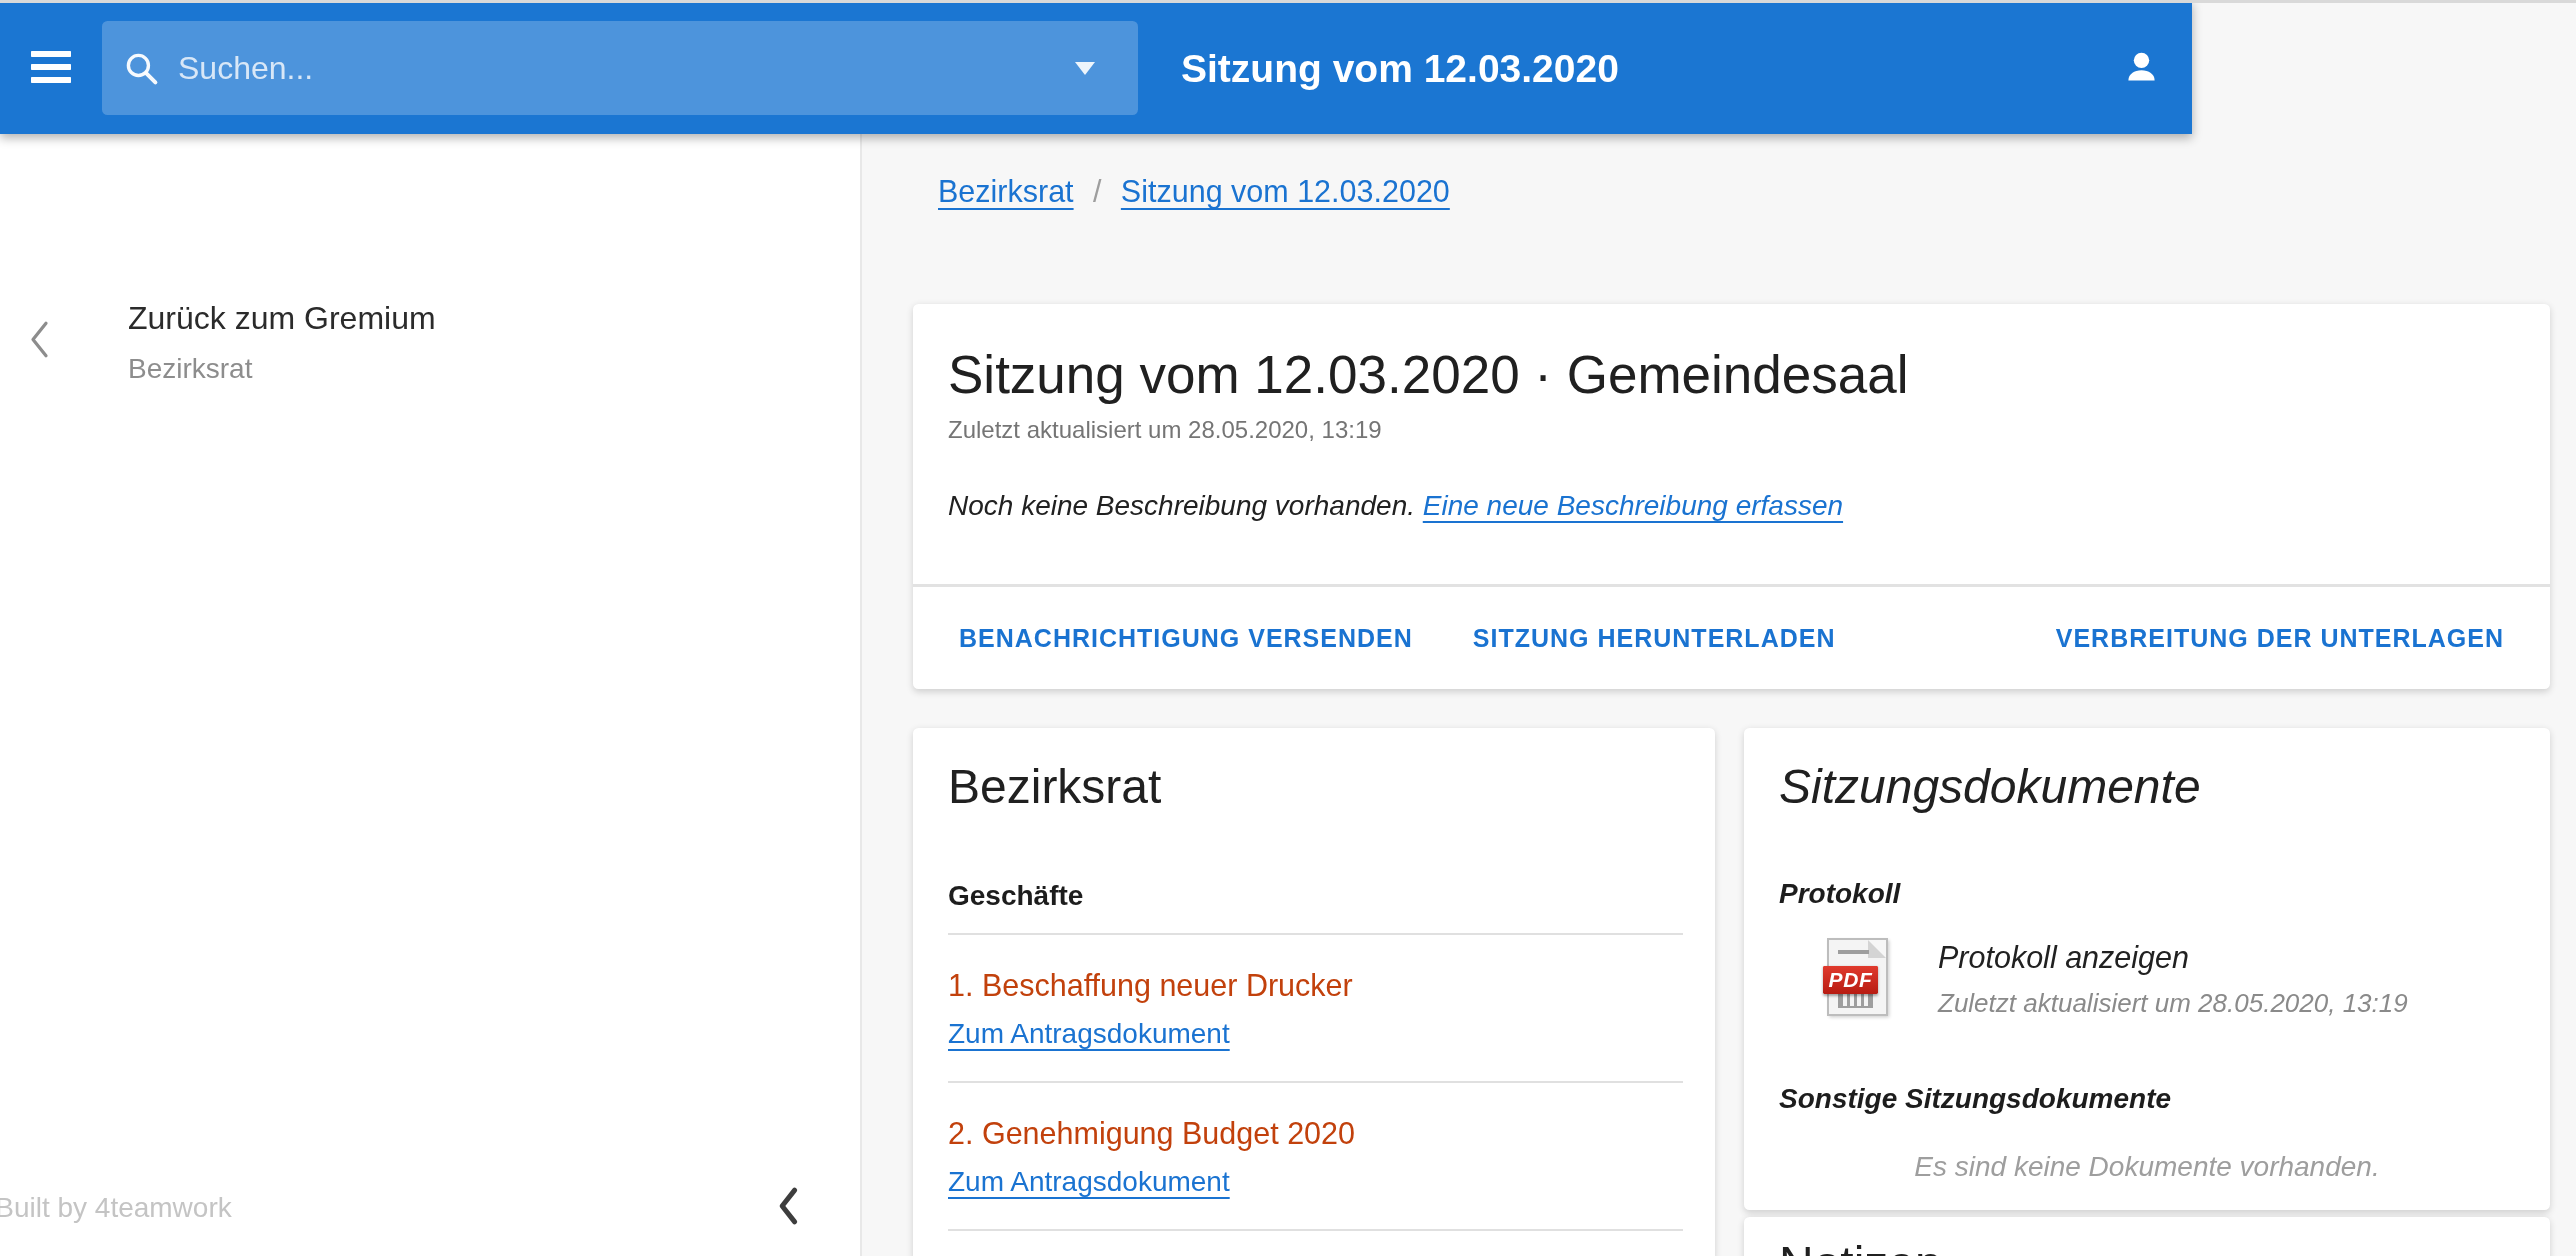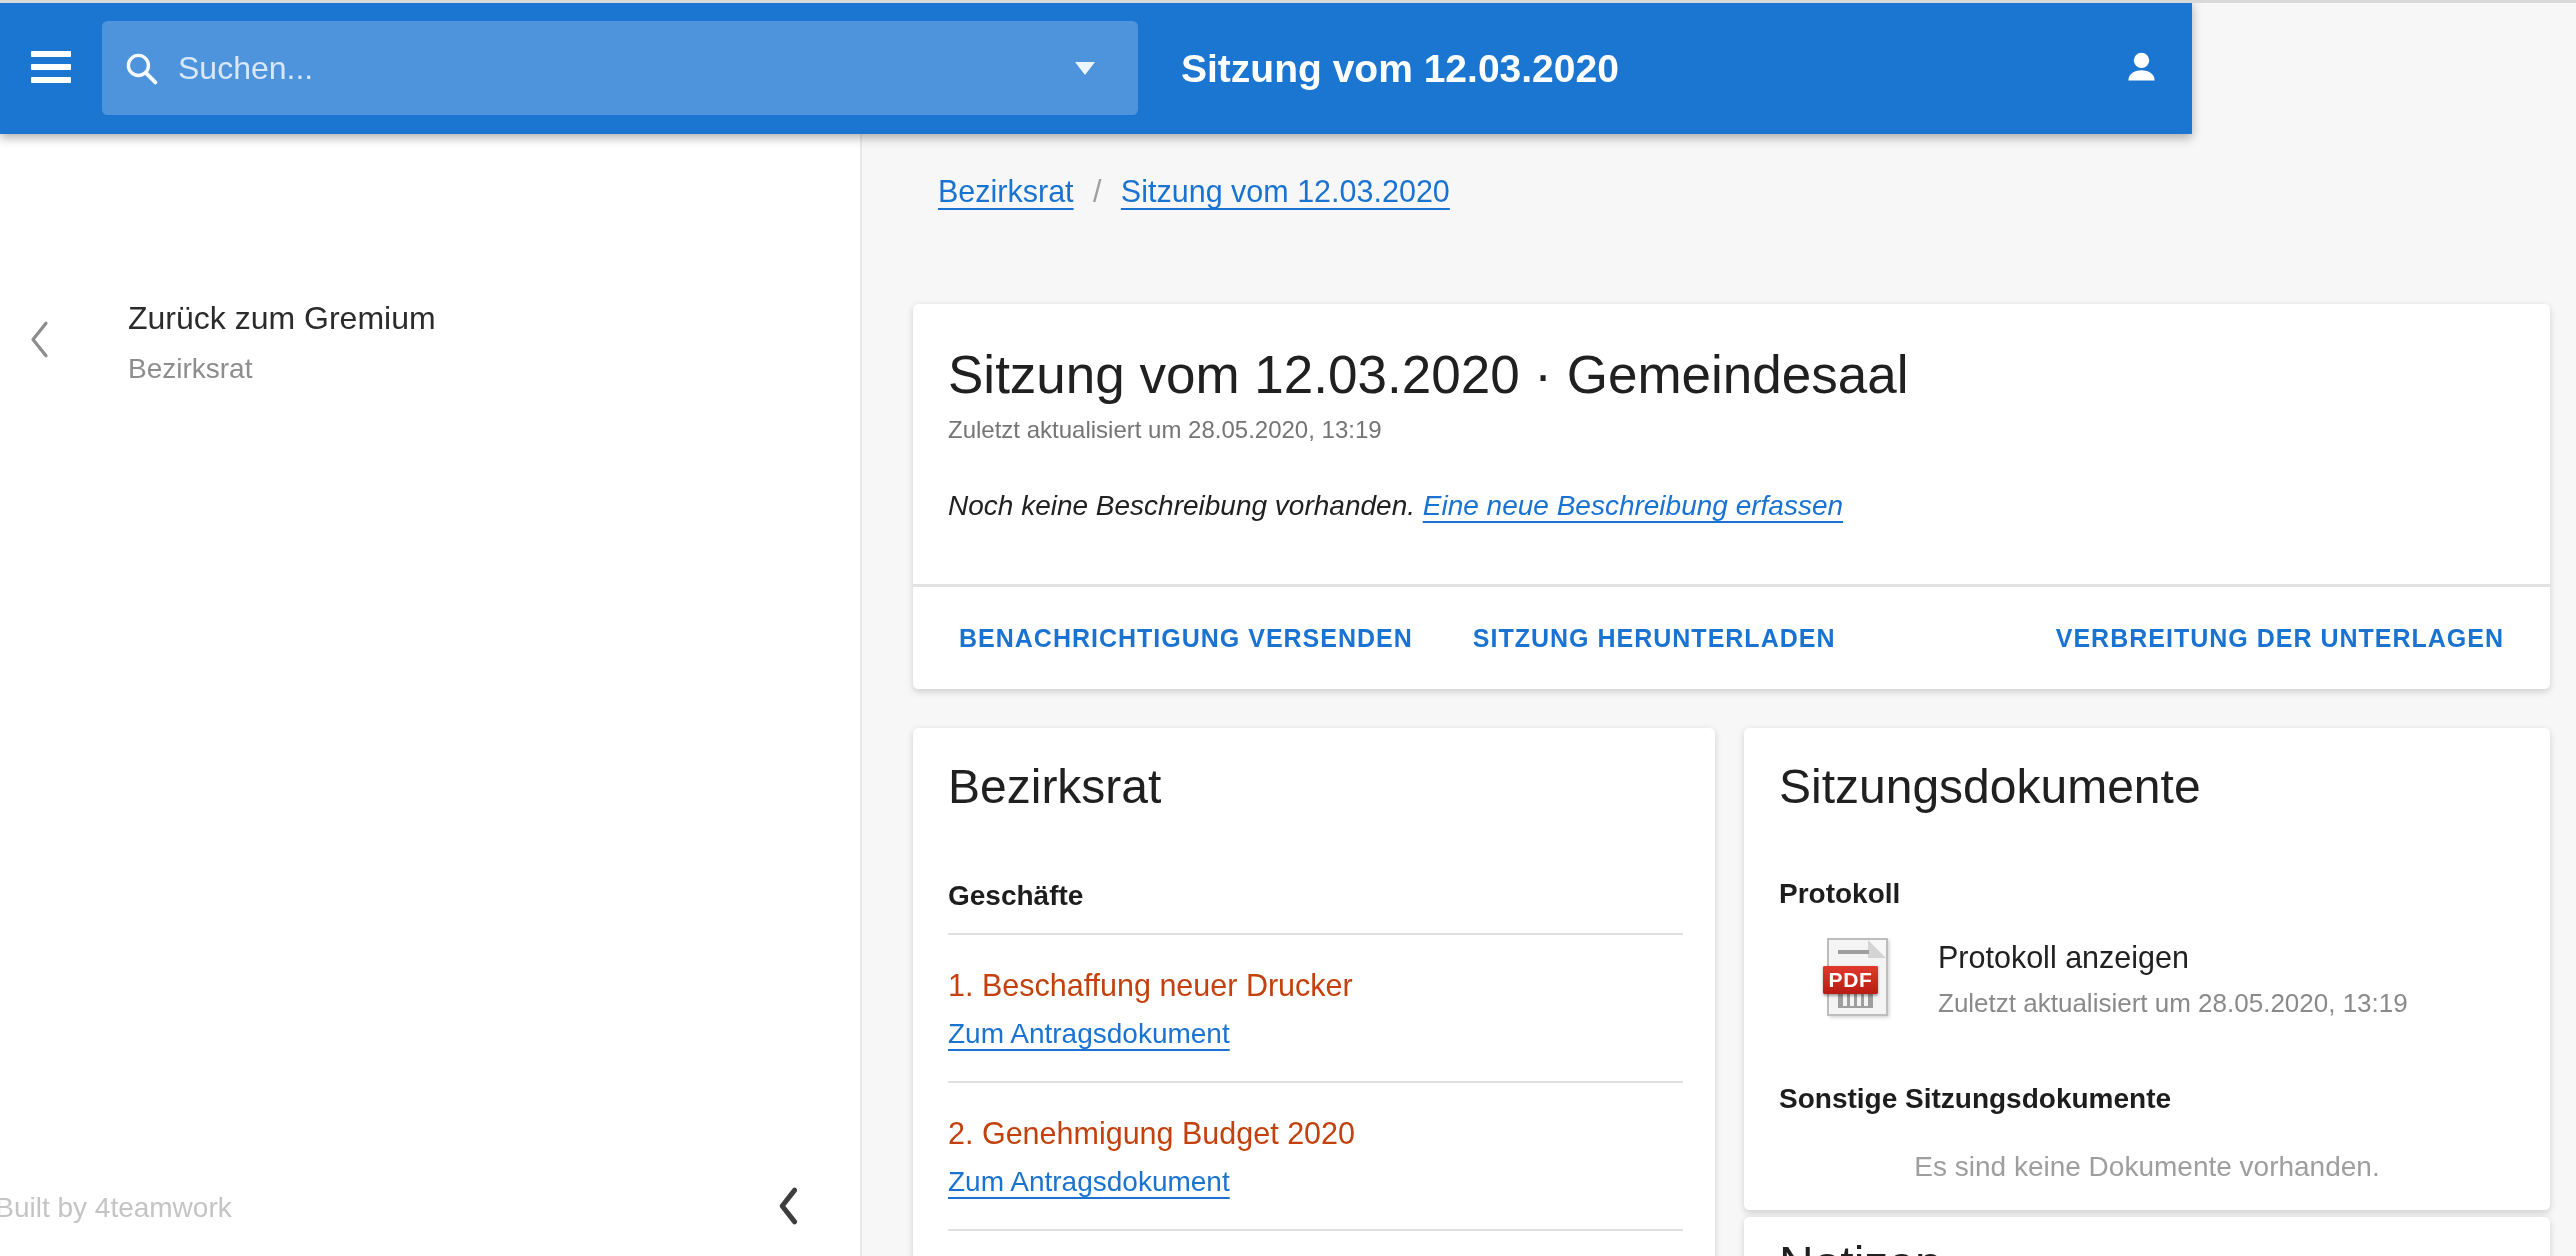--- a/index.html
+++ b/index.html
@@ -88,21 +88,21 @@
   
   .agenda-card { left:48px; top:594px; width:802px; height:533px; overflow:hidden; }
   .agenda-card .card-body { padding:30.5px 32px 0 35px; }
   .card-title { font-size:48px; font-weight:400; color:#202020; white-space:nowrap; }
   .agenda-header { margin-top:66px; font-size:28px; font-weight:bold; color:#1d1d1d; padding-bottom:21px; border-bottom:2.1px solid #e0e0e0; }
   .agenda-item { padding:33px 0 31px 0; border-bottom:2.1px solid #e0e0e0; }
   .agenda-item-title { font-size:30.5px; color:#c2410c; }
   .agenda-item-link { display:inline-block; margin-top:15.2px; font-size:28px; color:#1a73d1; text-decoration:underline; text-decoration-thickness:2.1px; text-underline-offset:6.2px; cursor:pointer;text-align:right; }
 
   
-  .docs-card { left:879px; top:594px; width:806px; height:482px; }
+  .docs-card { left:879px; top:594px; width:806px; height:482px;font-style:italic; }
   .docs-card .card-body { padding:30.5px 35px 0 35px; }
   .section-label { margin-top:64px; font-size:28px; font-weight:bold; color:#1d1d1d; }
   .doc-row { margin-top:28px; padding-left:44px; display:flex; align-items:flex-start; }
   .doc-texts { margin-left:50px; padding-top:2.8px; }
   .doc-link { font-size:30.5px; color:#212121; cursor:pointer; }
   .doc-updated { margin-top:12.5px; font-size:26px; color:#8a8a8a; }
   .empty-text { margin-top:36px; font-size:28px; color:#9e9e9e; text-align:center; }
 
   
   .notes-card { left:879px; top:1083px; width:806px; height:166px; }

